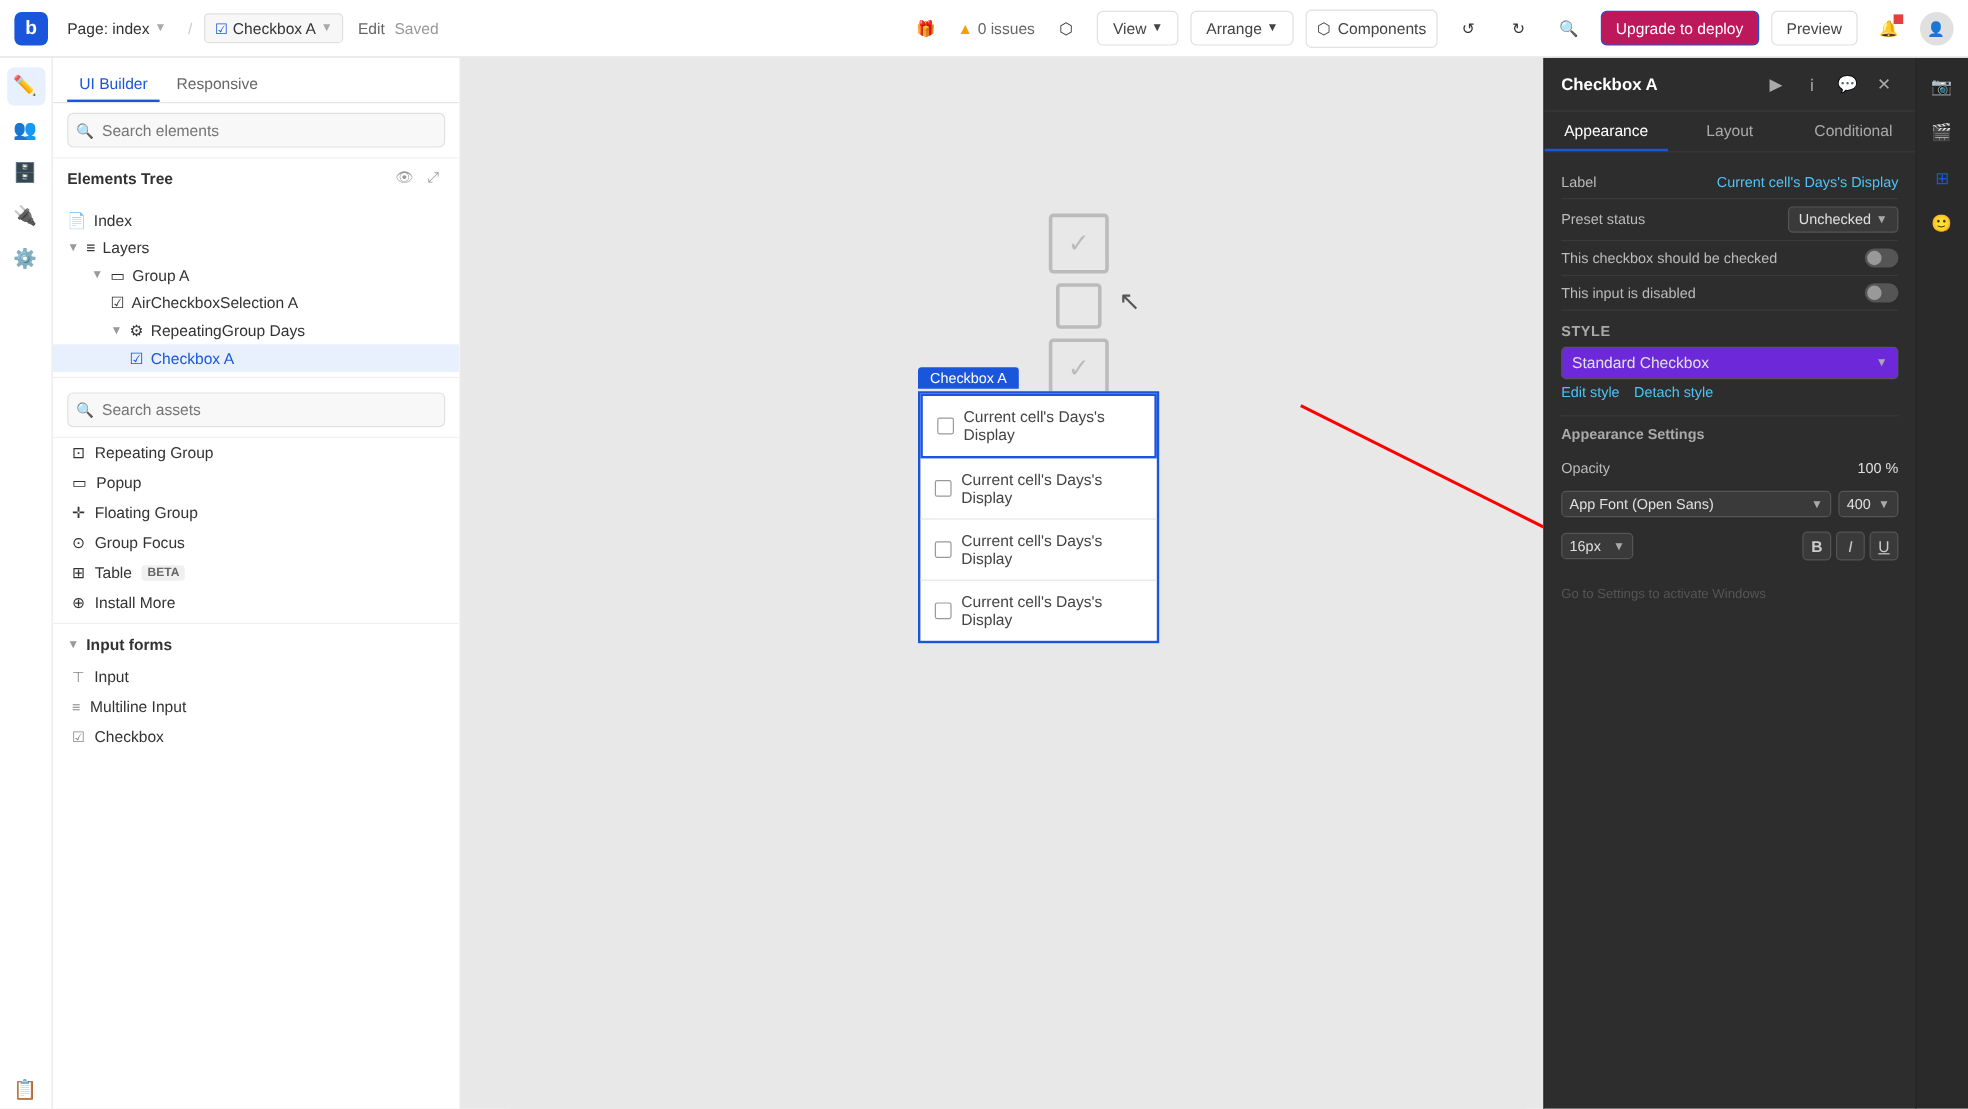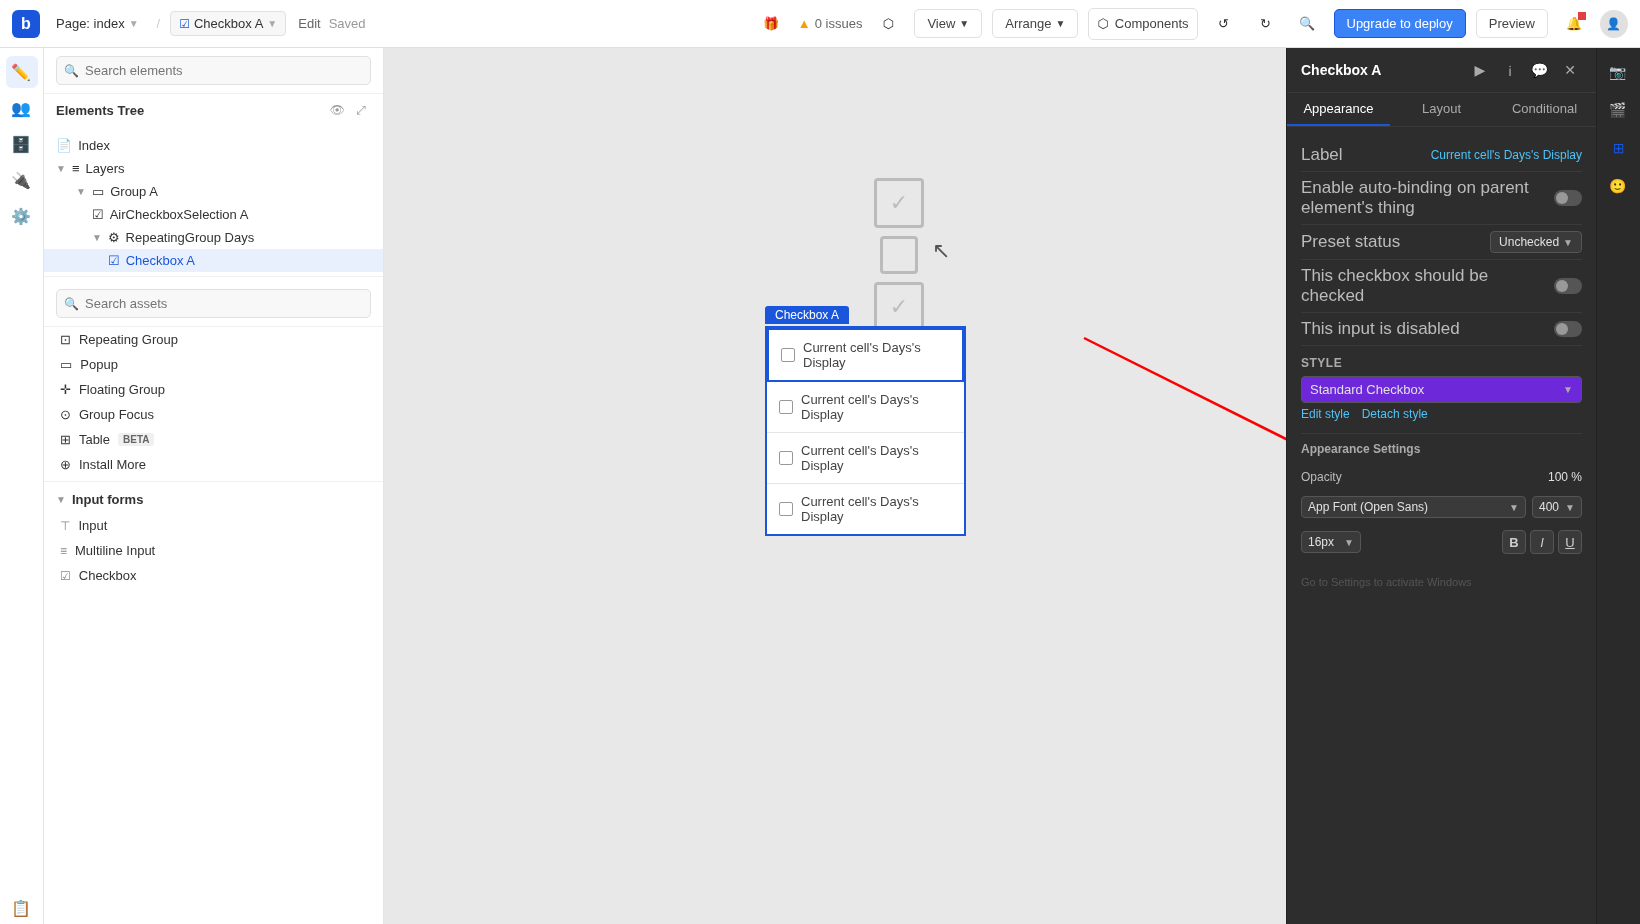--- a/index.html
+++ b/index.html
@@ -12,21 +12,21 @@
     }
     .topbar-logo { width: 28px; height: 28px; background: #1a56db; border-radius: 6px; display: flex; align-items: center; justify-content: center; color: #fff; font-weight: bold; font-size: 16px; flex-shrink: 0; }
     .topbar-page { display: flex; align-items: center; gap: 4px; font-size: 13px; color: #333; cursor: pointer; padding: 4px 8px; border-radius: 4px; }
     .topbar-sep { color: #ccc; margin: 0 2px; }
     .topbar-element { display: flex; align-items: center; gap: 4px; font-size: 13px; color: #333; cursor: pointer; padding: 4px 8px; border-radius: 4px; background: #f7f7f7; border: 1px solid #e0e0e0; }
     .topbar-edit { font-size: 13px; color: #666; margin-left: 4px; }
     .topbar-saved { font-size: 13px; color: #999; }
     .topbar-spacer { flex: 1; }
     .topbar-actions { display: flex; align-items: center; gap: 10px; }
     .topbar-btn { display: flex; align-items: center; gap: 4px; padding: 6px 12px; border-radius: 5px; border: 1px solid #e0e0e0; background: #fff; cursor: pointer; font-size: 13px; color: #444; }
-    .topbar-btn-primary { background: #3b82f6; color: #fff; border-color: #1a56db; }
+    .topbar-btn-primary { background: #be185d; color: #fff; border-color: #1a56db; }
     .topbar-issues { display: flex; align-items: center; gap: 4px; font-size: 13px; color: #666; }
     .topbar-icon { width: 32px; height: 32px; display: flex; align-items: center; justify-content: center; cursor: pointer; border-radius: 4px; }
     .topbar-avatar { width: 28px; height: 28px; background: #e0e0e0; border-radius: 50%; display: flex; align-items: center; justify-content: center; font-size: 12px; color: #666; cursor: pointer; }
 
     
     .main-layout { display: flex; height: calc(100vh - 48px); }
 
     
     .icon-bar { width: 44px; background: #fff; border-right: 1px solid #e5e5e5; display: flex; flex-direction: column; align-items: center; padding-top: 8px; gap: 4px; }
     .icon-bar-item { width: 32px; height: 32px; display: flex; align-items: center; justify-content: center; border-radius: 6px; cursor: pointer; color: #666; font-size: 16px; }
@@ -75,21 +75,21 @@
     .right-panel-actions { display: flex; gap: 6px; }
     .right-panel-action { width: 24px; height: 24px; display: flex; align-items: center; justify-content: center; color: #aaa; cursor: pointer; font-size: 14px; }
 
     .right-panel-tabs { display: flex; border-bottom: 1px solid #3a3a3a; }
     .right-panel-tab { flex: 1; padding: 8px 4px; text-align: center; font-size: 13px; cursor: pointer; color: #aaa; border-bottom: 2px solid transparent; }
     .right-panel-tab.active { color: #fff; border-bottom-color: #1a56db; }
 
     .right-panel-content { flex: 1; overflow-y: auto; padding: 12px 14px; }
     .prop-row { display: flex; align-items: center; padding: 6px 0; border-bottom: 1px solid #3a3a3a; }
     .prop-row:last-child { border-bottom: none; }
-    .prop-label { font-size: 17px; color: #bbb; flex: 1; }
+    .prop-label { font-size: 12px; color: #bbb; flex: 1; }
     .prop-value { font-size: 12px; color: #4fc3f7; text-align: right; max-width: 160px; }
     .prop-toggle { width: 28px; height: 16px; background: #555; border-radius: 8px; position: relative; cursor: pointer; }
     .prop-toggle-dot { width: 12px; height: 12px; background: #999; border-radius: 50%; position: absolute; top: 2px; left: 2px; }
 
     .prop-section { margin-top: 10px; }
     .prop-section-title { font-size: 12px; color: #aaa; font-weight: 600; margin-bottom: 6px; text-transform: uppercase; letter-spacing: 0.5px; }
     .prop-select-control { background: #3a3a3a; border: 1px solid #555; border-radius: 4px; padding: 3px 8px; font-size: 12px; color: #e0e0e0; display: flex; align-items: center; gap: 4px; }
 
     .style-links { display: flex; gap: 12px; margin-top: 4px; text-align: right; }
     .style-link { font-size: 12px; color: #4fc3f7; cursor: pointer; }
@@ -183,20 +183,24 @@
     <div class="icon-bar-item active" title="UI Builder">✏️</div>
     <div class="icon-bar-item" title="Users">👥</div>
     <div class="icon-bar-item" title="Data">🗄️</div>
     <div class="icon-bar-item" title="Plugins">🔌</div>
     <div class="icon-bar-item" title="Settings">⚙️</div>
     <div class="icon-bar-item" title="Logs" style="margin-top:auto;">📋</div>
   </div>
 
   <div class="sidebar">
 
+    <div class="sidebar-tabs">
+      <div class="sidebar-tab active">UI Builder</div>
+      <div class="sidebar-tab">Responsive</div>
+    </div>
 
     <div class="sidebar-search">
       <div class="search-wrap">
         <span class="search-icon-inner">🔍</span>
         <input type="text" placeholder="Search elements" style="">
       </div>
     </div>
 
     <div class="sidebar-section-header">
       <div class="sidebar-section-title">
@@ -377,26 +381,20 @@
       <div class="right-panel-tab">Conditional</div>
     </div>
 
     <div class="right-panel-content">
 
       <div class="prop-row">
         <span class="prop-label">Label</span>
         <span class="prop-value" style="color:#4fc3f7;cursor:pointer;">Current cell's Days's Display</span>
       </div>
 
-      <div class="prop-row">
-        <span class="prop-label">Enable auto-binding on parent element's thing</span>
-        <div class="prop-toggle">
-          <div class="prop-toggle-dot"></div>
-        </div>
-      </div>
 
       <div class="prop-row">
         <span class="prop-label">Preset status</span>
         <div class="prop-select-control">
           <span>Unchecked</span>
           <span style="font-size:10px;color:#aaa;">▼</span>
         </div>
       </div>
 
       <div class="prop-row">

